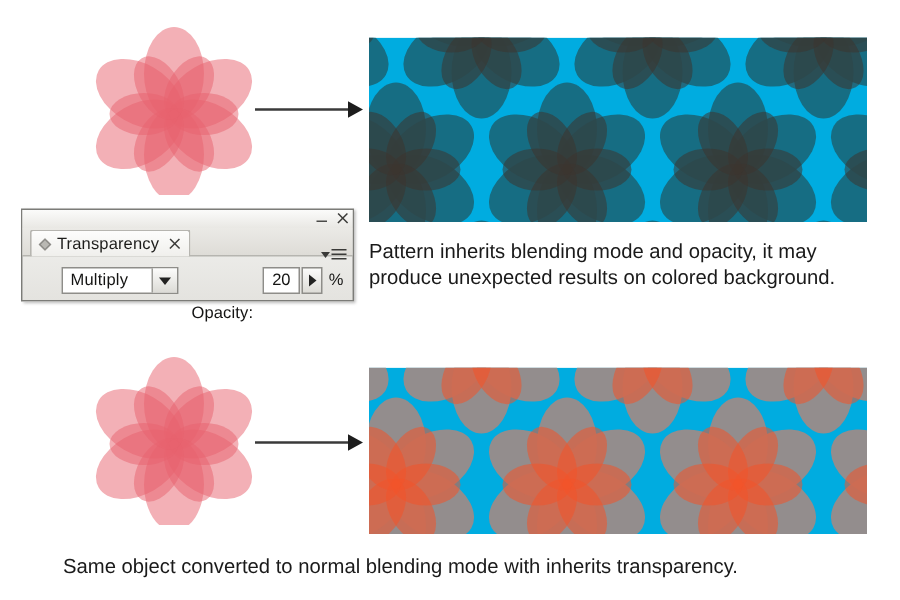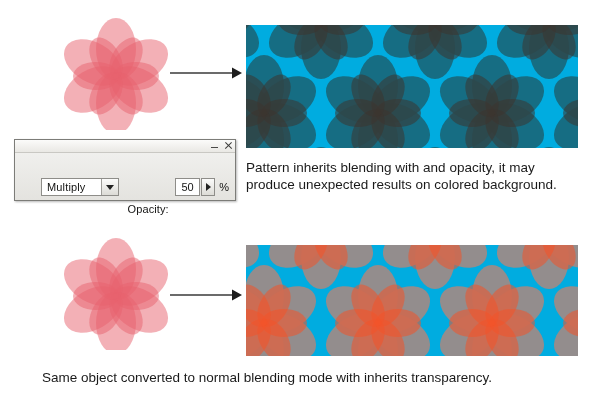--- a/index.html
+++ b/index.html
@@ -302,46 +302,61 @@
       <use href="#flowerMul" transform="translate(303,-4)"></use>
       <use href="#flowerMul" transform="translate(-39,-4)"></use>
       <use href="#flowerMul" transform="translate(75,180)"></use>
       <use href="#flowerMul" transform="translate(189,180)"></use>
       <use href="#flowerMul" transform="translate(303,180)"></use>
       <use href="#flowerMul" transform="translate(-39,180)"></use>
     </g>
   </svg>
 </div>
 
-<div class="caption" style="left:246px; top:160px; width:330px;">Pattern inherits blending with and opacity, it may
+<div class="caption" style="left:246px; top:160px; width:330px;">Pattern inherits blending mode and opacity, it may
 produce unexpected results on colored background.</div>
 
 <div class="panel">
 
   <div class="panel-titlebar">
     <div class="win-btns">
       <div class="win-btn">
         <span class="minimize-glyph"></span>
       </div>
       <div class="win-btn">
         <span class="close-glyph"></span>
       </div>
     </div>
   </div>
 
+  <div class="tab-row">
+    <div class="tab">
+      <span class="tab-diamond"></span>
+      <span class="tab-label">Transparency</span>
+      <span class="tab-close"></span>
+    </div>
+    <div class="panel-menu">
+      <span class="menu-tri"></span>
+      <span class="menu-lines">
+        <span></span>
+          <span></span>
+          <span></span>
+      </span>
+    </div>
+  </div>
 
   <div class="controls">
     <div class="blend-select">
       <span class="blend-value">Multiply</span>
       <span class="blend-arrow-box">
         <span class="chev-down"></span>
       </span>
     </div>
     <span class="opacity-label">Opacity:</span>
-    <div class="opacity-input">50</div>
+    <div class="opacity-input">20</div>
     <div class="stepper-btn">
       <span class="chev-right"></span>
     </div>
     <span class="pct">%</span>
   </div>
 </div>
 
 <div class="flower" style="left:57px; top:238px; width:118px; height:112px;">
   <svg width="118" height="112" viewBox="0 0 118 112">
     <g transform="translate(59,58)">

